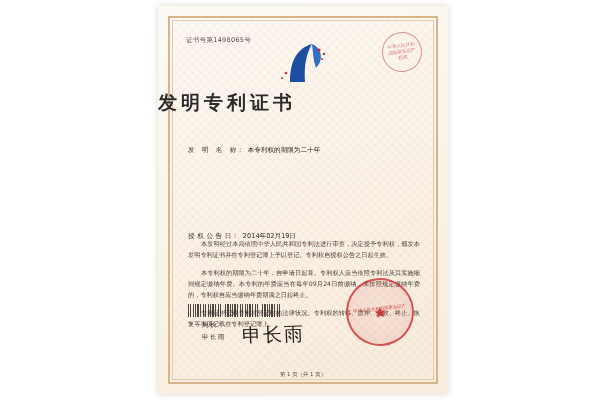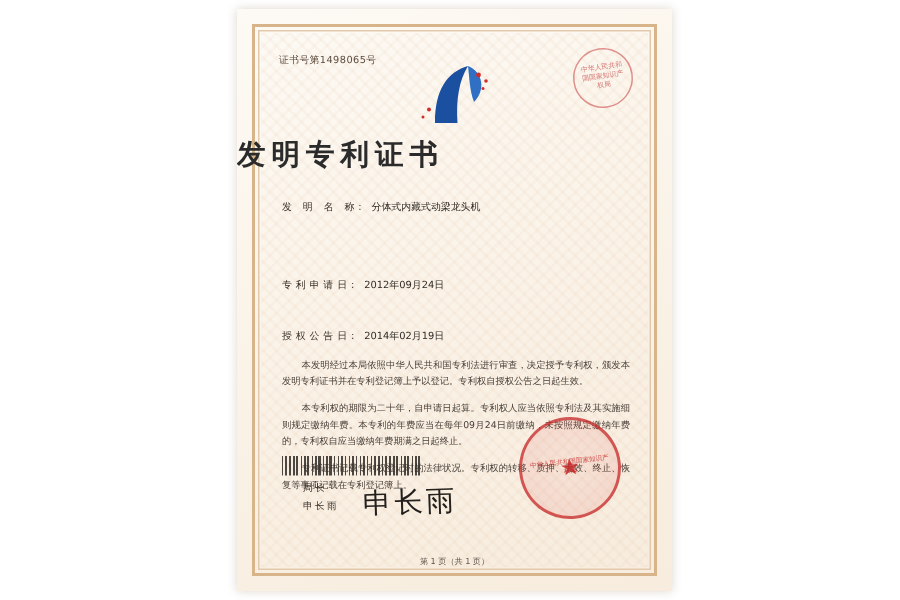--- a/index.html
+++ b/index.html
@@ -118,20 +118,21 @@
     font-size: 6.6px;
     color: #3a3129;
     font-family: "DejaVu Sans", sans-serif;
     white-space: nowrap;
     overflow: hidden;
   }
   .field .lbl {
     display: inline-block;
     letter-spacing: 2.6px;
     color: #3a3129;
+    margin-top: 12px;
   }
   .field .val {
     display: inline-block;
     margin-left: 4px;
     color: #2e2a25;
   }
 
   #body-text {
     position: absolute;
     left: 30px;
@@ -251,28 +252,25 @@
         <circle cx="52" cy="14" r="1.2" fill="#d22b2b"></circle>
         <circle cx="50" cy="19" r="1" fill="#d22b2b"></circle>
         <circle cx="14" cy="33" r="1.3" fill="#d22b2b"></circle>
         <circle cx="10" cy="38" r="1" fill="#d22b2b"></circle>
       </svg>
     </div>
 
     <div id="title">发明专利证书</div>
 
     <div class="field" style="top:128px">
-      <span class="lbl">发 明 名 称</span><span class="lbl">:</span><span class="val">分体式内藏式动梁龙头机</span>
-    </div>
-
-
-
-    <div class="field" style="top:180px">
-      <span class="lbl">专利申请日</span><span class="lbl">:</span><span class="val">2012年09月24日</span>
-    </div>
+      <span class="lbl">发 明 名 称</span><span class="lbl">:</span><span class="val">本专利权的期限为二十年</span>
+    </div>
+
+
+
 
 
     <div class="field" style="top:214px">
       <span class="lbl">授权公告日</span><span class="lbl">:</span><span class="val">2014年02月19日</span>
     </div>
 
     <div id="body-text" style="top:232px">
       <p>本发明经过本局依照中华人民共和国专利法进行审查，决定授予专利权，颁发本发明专利证书并在专利登记簿上予以登记。专利权自授权公告之日起生效。</p>
       <p>本专利权的期限为二十年，自申请日起算。专利权人应当依照专利法及其实施细则规定缴纳年费。本专利的年费应当在每年09月24日前缴纳，未按照规定缴纳年费的，专利权自应当缴纳年费期满之日起终止。</p>
       <p>专利证书记载专利权登记时的法律状况。专利权的转移、质押、无效、终止、恢复等事项记载在专利登记簿上。</p>

